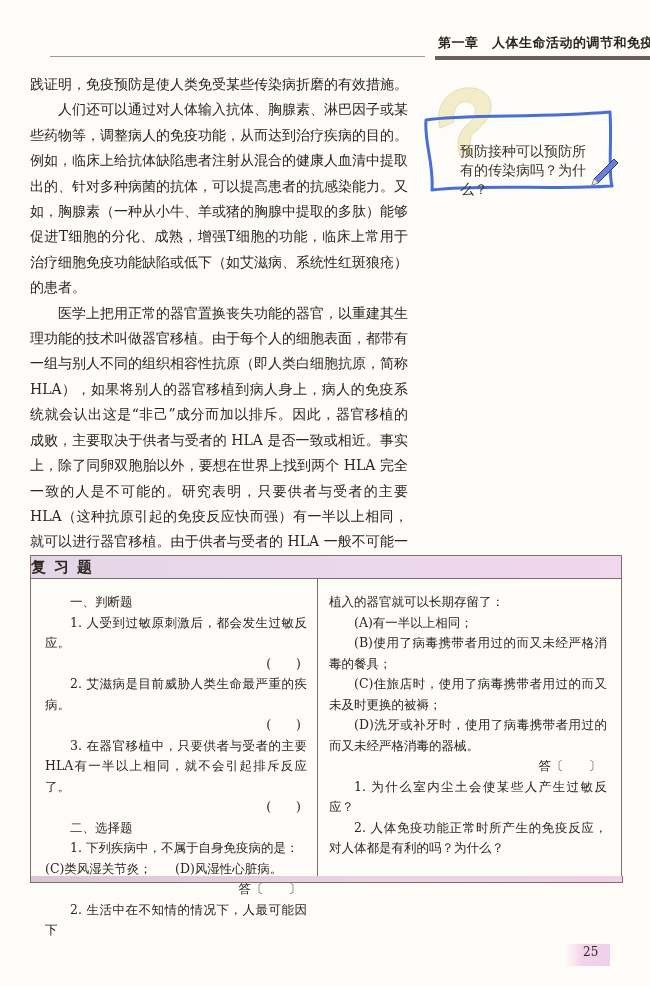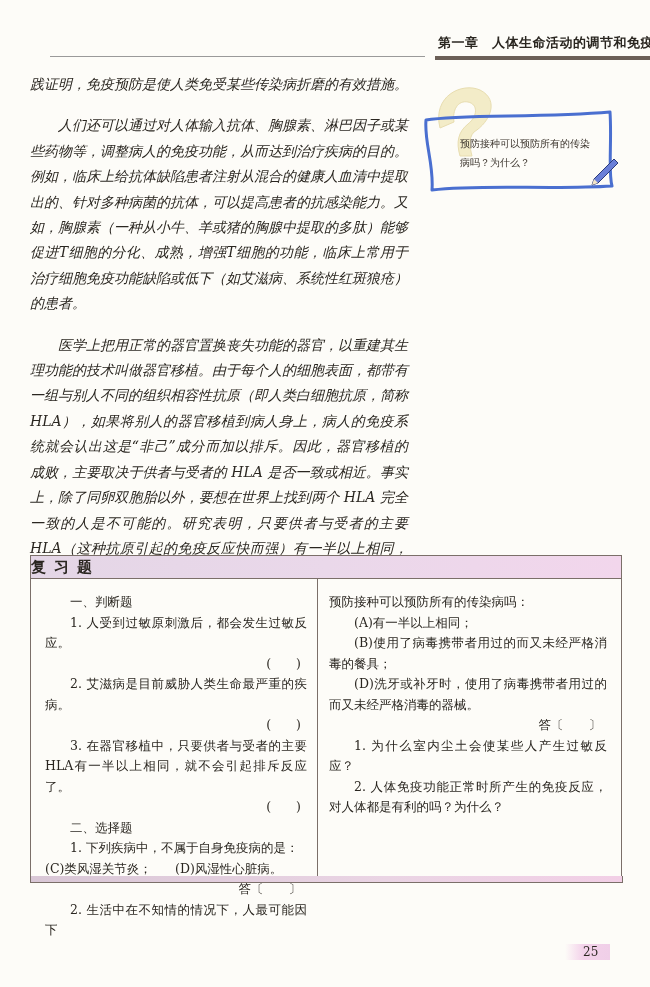--- a/index.html
+++ b/index.html
@@ -19,29 +19,29 @@
     position: absolute; left: 418px; top: 34px; font-size: 13px; font-weight: bold; color: #2a2620;
     letter-spacing: 0.5px; white-space: nowrap;
   }
   .header-bar {
     position: absolute; left: 415px; top: 56px; width: 217px; height: 4px; background: #6b5f57;
   }
   .main-text {
     position: absolute; left: 30px; top: 72px; width: 378px;
     font-size: 14px; line-height: 25.4px; text-align: justify;
   }
-  .main-text p { margin: 0; font-style: italic; }
-  .main-text .indent { text-indent: 2em; margin-top: 16px; }
+  .main-text p { margin: 0; }
+  .main-text .indent { text-indent: 2em; }
 
   .sidebar-box {
     position: absolute; left: 422px; top: 82px; width: 198px; height: 110px;
   }
   .sidebar-box svg { position: absolute; left: 0; top: 0; }
   .sidebar-text {
-    position: absolute; left: 38px; top: 52px; width: 135px; font-size: 10px; line-height: 19px; color: #3a332b;
+    position: absolute; left: 38px; top: 60px; width: 135px; font-size: 14px; line-height: 19px; color: #3a332b;
   }
 
   .review {
     position: absolute; left: 30px; top: 555px; width: 590px; height: 320px;
     border: 1px solid #7b6f69; background: #fdfcf8;
   }
   .review-title {
     height: 22px; background: linear-gradient(90deg,#e4d6e6,#ead8ea 50%,#f2d6ec);
     border-bottom: 1px solid #7b6f69; 
     font-size: 15px; font-weight: bold; line-height: 22px; letter-spacing: 8px; color: #2a2620;
@@ -54,21 +54,21 @@
   .col-right { left: 298px; width: 278px; }
   .col p { margin: 0; text-align: justify; }
   .ind { text-indent: 2em; }
   .sec { padding-left: 2em; }
   .paren { text-align: right !important; padding-right: 6px; }
   .bottom-bar {
     position: absolute; left: 30px; top: 876px; width: 591px; height: 6px;
     background: linear-gradient(90deg,#d9c7d6,#ead4e4 60%,#f2cfe6); border: 1px solid #7b6f69; border-top: none;
   }
   .page-number {
-    position: absolute; left: 565px; top: 944px; width: 45px; height: 16px;
+    position: absolute; left: 565px; top: 944px; width: 45px; height: 22px;
     background: linear-gradient(90deg, rgba(240,200,230,0), #f3d2ea 40%, #f0cfe8);
     font-size: 12px; line-height: 16px; text-align: left; padding-left: 18px; box-sizing: border-box;
   }
 </style>
 </head>
 <body>
 
 <div class="header">
   <div class="header-line"></div>
   <div class="header-title">第一章　人体生命活动的调节和免疫</div>
@@ -108,23 +108,24 @@
     <p class="sec">二、选择题</p>
     <p class="ind">1. 下列疾病中，不属于自身免疫病的是：</p>
     <p>
       <span style="display:inline-block;width:130px;">(C)类风湿关节炎；</span><span>(D)风湿性心脏病。</span>
     </p>
     <p class="paren">答〔　　〕</p>
     <p class="ind">2. 生活中在不知情的情况下，人最可能因下</p>
   </div>
 
   <div class="col col-right">
-    <p>预防接种可以预防所有的传染病吗：</p>
+    <p>植入的器官就可以长期存留了：</p>
     <p class="ind">(A)有一半以上相同；</p>
     <p class="ind">(B)使用了病毒携带者用过的而又未经严格消毒的餐具；</p>
+    <p class="ind">(C)住旅店时，使用了病毒携带者用过的而又未及时更换的被褥；</p>
     <p class="ind">(D)洗牙或补牙时，使用了病毒携带者用过的而又未经严格消毒的器械。</p>
     <p class="paren">答〔　　〕</p>
     <p class="ind">1. 为什么室内尘土会使某些人产生过敏反应？</p>
     <p class="ind">2. 人体免疫功能正常时所产生的免疫反应，对人体都是有利的吗？为什么？</p>
   </div>
 </div>
 <div class="bottom-bar"></div>
 
 <div class="page-number">25</div>
 

